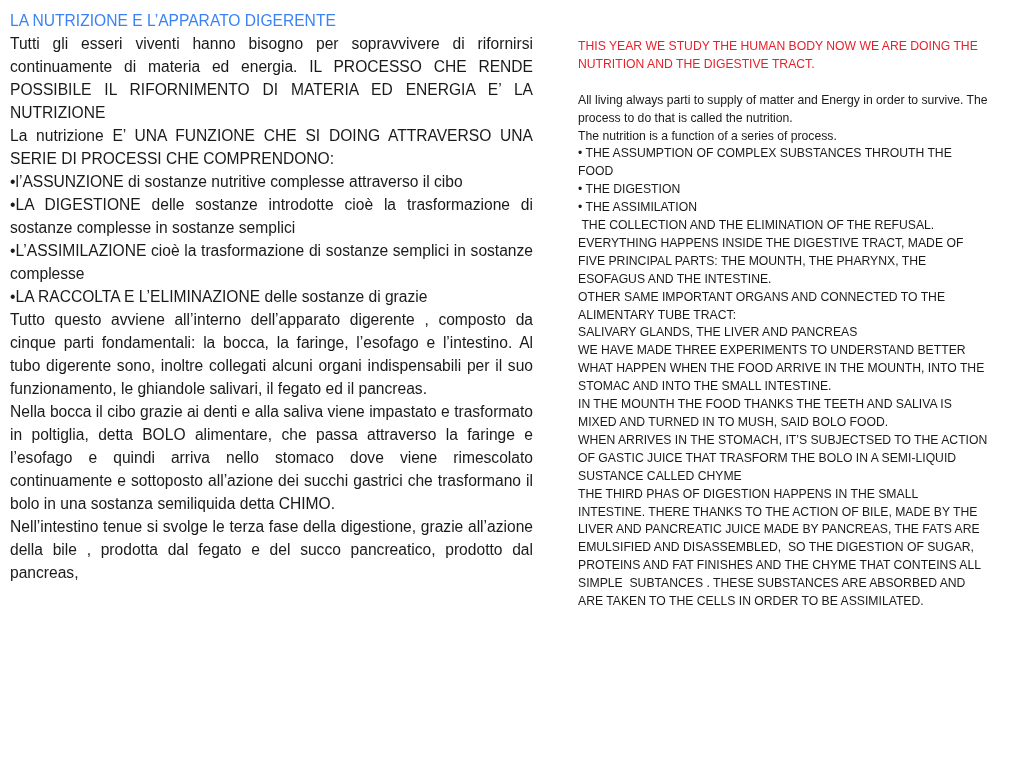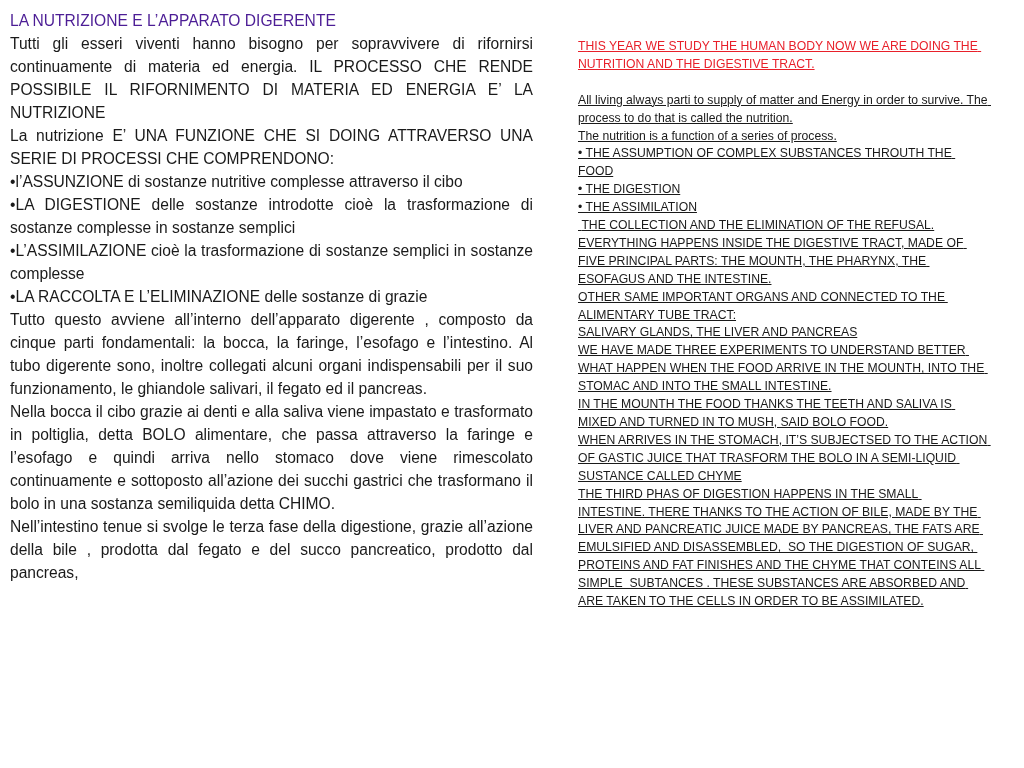--- a/index.html
+++ b/index.html
@@ -3,26 +3,26 @@
 <meta charset="utf-8">
 <style>
   html, body { margin: 0; padding: 0; background: #ffffff; }
   body { width: 1024px; height: 768px; overflow: hidden; position: relative; font-family: "Liberation Sans", sans-serif; }
   .left-col {
     position: absolute; left: 10px; top: 9px; width: 523px;
     font-size: 15.6px; line-height: 23px; color: #1a1a1a;
     text-align: justify;
   }
   .left-col p { margin: 0; }
-  .left-col .title { color: #4c1d95; }
+  .left-col .title { color: #3b82f6; }
   .right-col {
     position: absolute; left: 578px; top: 38px; width: 410px;
     font-size: 12.2px; line-height: 17.9px; color: #1a1a1a;
   }
-  .right-col p { margin: 0; white-space: pre-wrap; text-decoration: underline; }
+  .right-col p { margin: 0; white-space: pre-wrap; }
   .right-col .intro { color: #e8202a; }
   .right-col .spacer { height: 17.9px; }
 </style>
 </head>
 <body>
 
 <div class="left-col">
   <p class="title">LA NUTRIZIONE E L’APPARATO DIGERENTE</p>
   <p>Tutti gli esseri viventi hanno bisogno per sopravvivere di rifornirsi continuamente di materia ed energia. IL PROCESSO CHE RENDE POSSIBILE IL RIFORNIMENTO DI MATERIA ED ENERGIA E’ LA NUTRIZIONE</p>
   <p>La nutrizione E’ UNA FUNZIONE CHE SI DOING ATTRAVERSO UNA SERIE DI PROCESSI CHE COMPRENDONO:</p>

